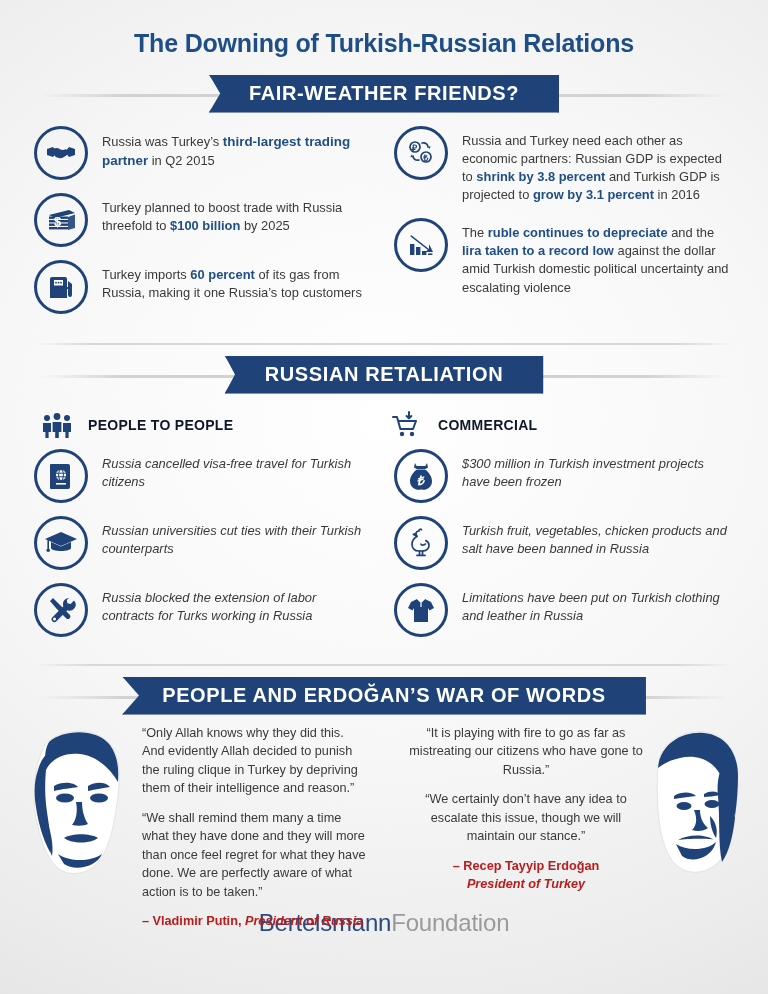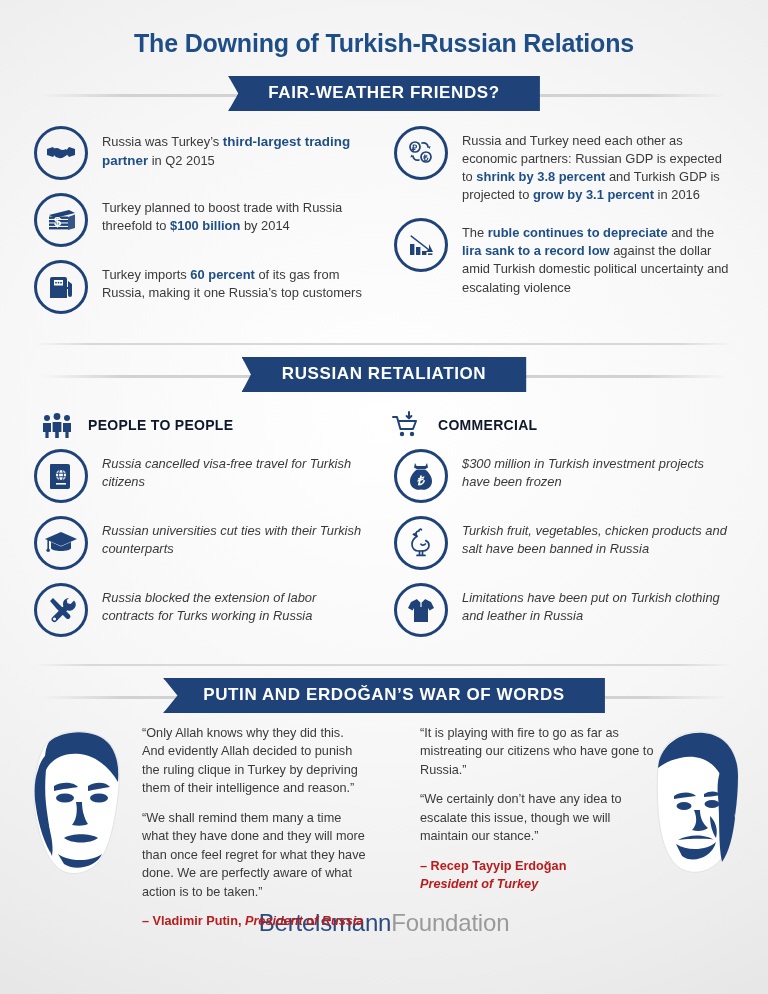--- a/index.html
+++ b/index.html
@@ -24,21 +24,21 @@
   }
 
   
   .banner-wrap{position:relative;height:40px;margin-top:16px;display:flex;align-items:center;justify-content:center;}
   .banner-wrap:before{
     content:"";position:absolute;left:40px;right:40px;top:50%;height:3px;
     background:linear-gradient(to right,rgba(200,200,200,0),#d2d2d2 12%,#d2d2d2 88%,rgba(200,200,200,0));
   }
   .ribbon{
     position:relative;background:#1f4379;color:#fff;font-weight:bold;
-    font-size:17px;letter-spacing:.6px;padding:7px 40px 8px;
+    font-size:20px;letter-spacing:.6px;padding:7px 40px 8px;
     clip-path:polygon(0 0,100% 0,100% 100%,0 100%,3.2% 50%);
     box-shadow:0 1px 2px rgba(0,0,0,.18);
   }
   .ribbon span{display:block;}
   .ribbon:before,.ribbon:after{
     content:"";position:absolute;top:0;bottom:0;width:16px;background:#1f4379;
   }
   .ribbon:before{left:-14px;clip-path:polygon(0 0,100% 0,100% 100%,0 100%,62% 50%);}
   .ribbon:after{right:-14px;clip-path:polygon(0 0,100% 0,38% 50%,100% 100%,0 100%);}
 
@@ -65,21 +65,21 @@
   .subhead .sh-icon{width:46px;display:flex;justify-content:center;margin-right:8px;}
   .subhead .sh-label{color:#0f172a;font-weight:bold;font-size:14px;letter-spacing:.3px;}
 
   
   .quotes{position:relative;padding:4px 8px 0;height:185px;}
   .portrait{position:absolute;top:10px;}
   .portrait.left{left:18px;}
   .portrait.right{right:14px;}
   .quote-col{position:absolute;top:8px;font-size:12.7px;line-height:1.46;color:#3a3a3a;}
   .quote-col.left{left:142px;width:225px;text-align:left;}
-  .quote-col.right{left:420px;width:236px;text-align:left;}
+  .quote-col.right{left:408px;width:236px;text-align:center;}
   .quote-col p{margin:0 0 11px;}
   .attrib{color:#b91c1c;font-weight:bold;}
   .attrib i{font-weight:bold;font-style:italic;}
   .attrib .role{display:block;font-style:italic;font-weight:bold;}
 
   
   .logo{
     text-align:center;font-size:24px;letter-spacing:-.2px;margin-top:4px;
     font-family:"Liberation Sans", sans-serif;
   }
@@ -131,21 +131,21 @@
               <rect x="5" y="13.5" width="19" height="2.4"></rect>
               <rect x="5" y="17" width="19" height="2.4"></rect>
               <rect x="5" y="20.5" width="19" height="2.4"></rect>
               <rect x="5" y="24" width="19" height="2.4"></rect>
               <path d="M24 14 L31 11.5 L31 25 L24 27 Z" opacity=".9"></path>
               <text x="10" y="23" font-family="Liberation Sans, sans-serif" font-size="13" font-weight="bold" fill="#ffffff">$</text>
             </g>
           </svg>
         </div>
         <div class="item-text">
-          <span>Turkey planned to boost trade with Russia threefold to </span><b>$100 billion</b><span> by 2014</span>
+          <span>Turkey planned to boost trade with Russia threefold to </span><b>$100 billion</b><span> by 2025</span>
         </div>
       </div>
 
       <div class="item">
         <div class="icon-circle">
           <svg width="34" height="34" viewBox="0 0 34 34">
             <g fill="#1f4379">
               <path d="M8 7 h13 a2 2 0 0 1 2 2 v19 h-17 v-19 a2 2 0 0 1 2 -2 z"></path>
               <rect x="10" y="10" width="9" height="5.5" fill="#ffffff"></rect>
               <circle cx="12" cy="12.7" r=".9" fill="#1f4379"></circle>
@@ -192,21 +192,21 @@
             <g fill="#1f4379">
               <rect x="6" y="16" width="4.4" height="11"></rect>
               <rect x="12" y="19" width="4.4" height="8"></rect>
               <rect x="18" y="23" width="4.4" height="4"></rect>
               <rect x="24" y="25.4" width="4.4" height="1.6"></rect>
               <path d="M7 7 L25 21 L25 16 L29 24 L20.5 24 L24 22 L6.5 8.5 Z"></path>
             </g>
           </svg>
         </div>
         <div class="item-text">
-          <span>The </span><b>ruble continues to depreciate</b><span> and the </span><b>lira sank to a record low</b><span> against the dollar amid Turkish domestic political uncertainty and escalating violence</span>
+          <span>The </span><b>ruble continues to depreciate</b><span> and the </span><b>lira taken to a record low</b><span> against the dollar amid Turkish domestic political uncertainty and escalating violence</span>
         </div>
       </div>
 
     </div>
   </div>
 
   <div class="divider"></div>
 
   <div class="banner-wrap" style="margin-top:0;text-align:center;">
     <div class="ribbon">
@@ -343,21 +343,21 @@
         <div class="item-text">Limitations have been put on Turkish clothing and leather in Russia</div>
       </div>
 
     </div>
   </div>
 
   <div class="divider" style="margin-top:14px;"></div>
 
   <div class="banner-wrap" style="margin-top:0;">
     <div class="ribbon">
-        <span>PUTIN AND ERDOĞAN’S WAR OF WORDS</span>
+        <span>PEOPLE AND ERDOĞAN’S WAR OF WORDS</span>
       </div>
   </div>
 
   <div class="quotes">
 
     <div class="portrait left">
       <svg width="118" height="160" viewBox="0 0 118 160">
         <g>
           <path d="M30 16 C44 2 78 1 92 18 C104 33 102 58 99 78 C96 98 92 120 82 134 C72 148 52 152 40 142 C28 132 22 112 18 92 C14 72 16 30 30 16 Z" fill="#ffffff" stroke="#e3e3e3" stroke-width="1"></path>
           <path d="M31 16 C45 3 79 2 92 19 C100 30 101 44 100 56 C93 44 80 30 62 28 C44 26 33 34 28 44 C26 33 27 22 31 16 Z" fill="#1f4379"></path>

